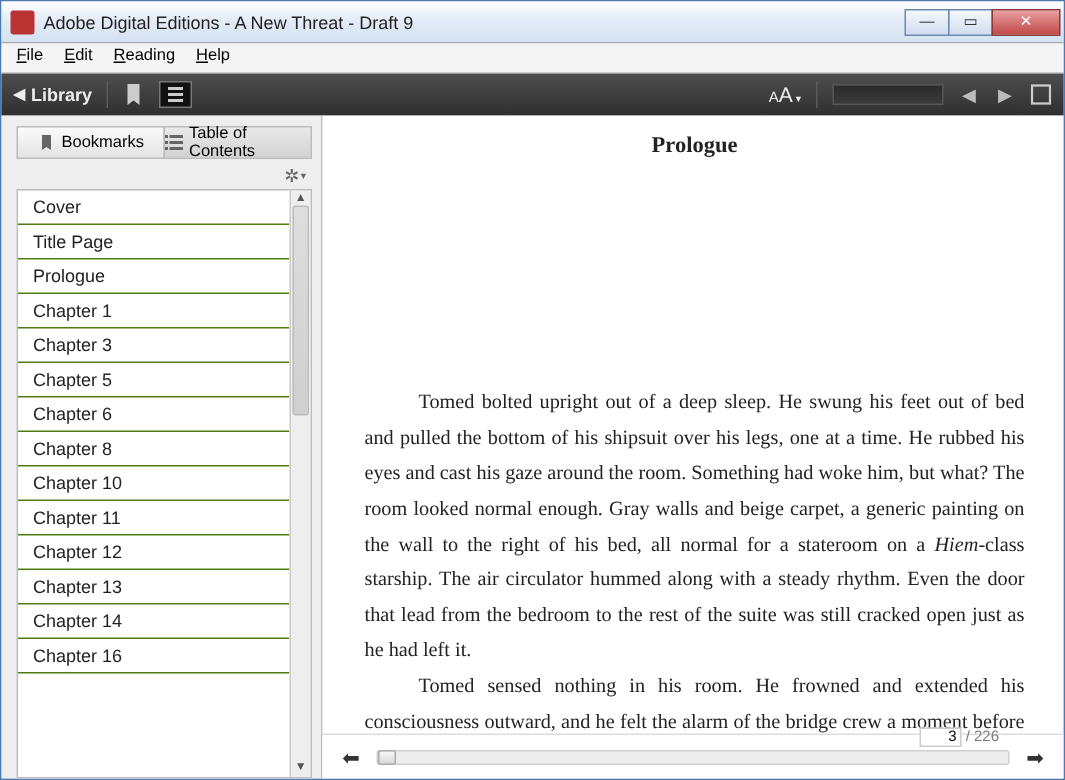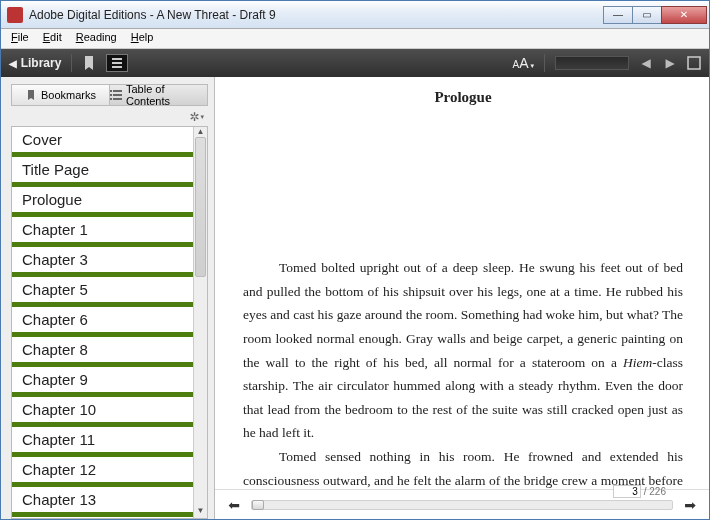--- a/index.html
+++ b/index.html
@@ -42,21 +42,21 @@
 .tab.active { background: linear-gradient(#eaeaea,#d2d2d2); }
 .tab + .tab { margin-left: -1px; }
 .tab-icon { width:12px; height:12px; display:inline-flex; }
 
 .gear-row { display:flex; justify-content:flex-end; padding: 4px 4px 2px 0; }
 .gear { font-size:12px; color:#666; cursor:pointer; display:flex; align-items:center; gap:1px; }
 .gear .dd { font-size:7px; }
 
 .toc-wrap { flex:1; display:flex; border:1px solid #bbb; background:#fff; overflow:hidden; }
 .toc-list { flex:1; overflow:hidden; }
-.toc-item { padding: 4px 10px; font-size: 15px; color: #222; border-bottom: 5px solid #4d7c0f; cursor:pointer; white-space:nowrap; overflow:hidden; text-overflow:ellipsis; }
+.toc-item { padding: 4px 10px; font-size: 12px; color: #222; border-bottom: 1px solid #4d7c0f; cursor:pointer; white-space:nowrap; overflow:hidden; text-overflow:ellipsis; }
 .toc-scroll { width:14px; background:#eee; border-left:1px solid #ccc; position:relative; }
 .toc-scroll .thumb { position:absolute; left:1px; right:1px; top:10px; height:140px; background:linear-gradient(#dedede,#cfcfcf); border:1px solid #bbb; border-radius:2px; }
 .toc-scroll .arrow { position:absolute; left:0; right:0; height:12px; text-align:center; font-size:8px; color:#555; cursor:pointer; }
 .toc-scroll .arrow.up { top:0; }
 .toc-scroll .arrow.down { bottom:0; }
 
 .reader { flex:1; display:flex; flex-direction:column; background:#fff; }
 .page { flex:1; overflow:hidden; padding: 12px 26px 0 28px; font-family: Georgia, 'Times New Roman', serif; color:#222; }
 .page-heading { text-align:center; font-weight:bold; font-size:15px; margin-bottom: 150px; }
 .page-body { font-size: 13.5px; line-height: 1.75; text-align: justify; }
@@ -162,21 +162,20 @@
       <div class="toc-wrap">
         <div class="toc-list" id="toc-list">
             <div class="toc-item">Cover</div>
             <div class="toc-item">Title Page</div>
             <div class="toc-item">Prologue</div>
             <div class="toc-item">Chapter 1</div>
             <div class="toc-item">Chapter 3</div>
             <div class="toc-item">Chapter 5</div>
             <div class="toc-item">Chapter 6</div>
             <div class="toc-item">Chapter 8</div>
-            <div class="toc-item">Chapter 9</div>
             <div class="toc-item">Chapter 10</div>
             <div class="toc-item">Chapter 11</div>
             <div class="toc-item">Chapter 12</div>
             <div class="toc-item">Chapter 13</div>
             <div class="toc-item">Chapter 14</div>
             <div class="toc-item">Chapter 16</div>
           </div>
         <div class="toc-scroll">
           <div class="arrow up">▲</div>
           <div class="thumb"></div>

